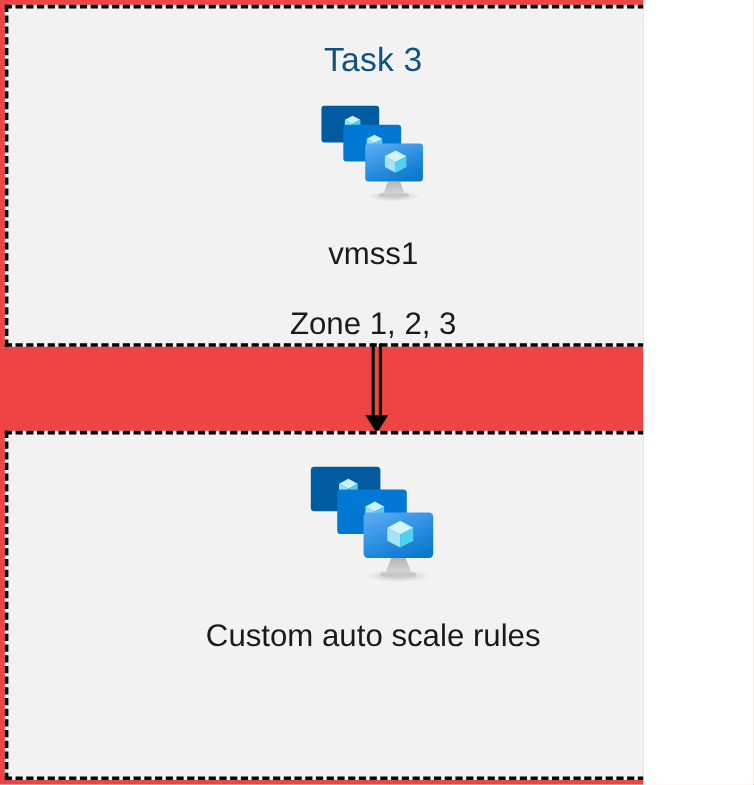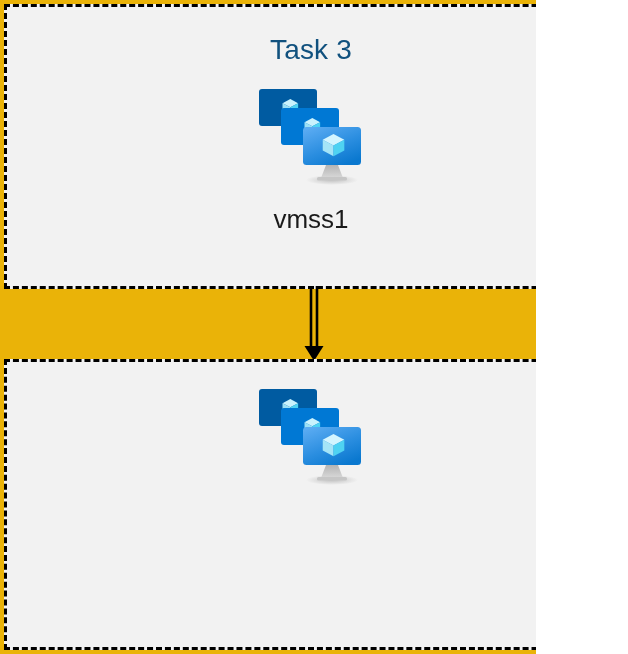--- a/index.html
+++ b/index.html
@@ -10,21 +10,21 @@
   }
   body {
     font-family: "Liberation Sans", "DejaVu Sans", sans-serif;
     -webkit-font-smoothing: antialiased;
   }
 
   #canvas {
     position: relative;
     width: 536px;
     height: 654px;
-    background: #eab308;
+    background: #ef4444;
     overflow: hidden;
   }
 
   
   .task-box {
     position: absolute;
     box-sizing: border-box;
     background: #f2f2f2;
     border: 3px dashed #000000;
     display: flex;
@@ -57,21 +57,21 @@
   #box-task4 .task-title { margin-top: 29px; }
 
   .task-caption {
     color: #1a1a1a;
     font-size: 26px;
     line-height: 1.23;
     font-weight: 400;
     text-align: center;
     white-space: nowrap;
   }
-  #box-task3 .task-caption { margin-top: 16px; }
+  #box-task3 .task-caption { margin-top: 26px; }
   #box-task4 .task-caption { margin-top: 26px; }
 
   
   .vmss-icon {
     display: block;
   }
   #box-task3 .vmss-icon { margin-top: 18px; }
   #box-task4 .vmss-icon { margin-top: 22px; }
 
   
@@ -131,20 +131,21 @@
 
       <rect x="52" y="43" width="58" height="38" rx="3.5" fill="url(#g3-front)"></rect>
       <g transform="translate(71,50) scale(0.72)">
         <path d="M16 0 L31 8 L16 16 L1 8 Z" fill="#d4f5ff"></path>
         <path d="M1 8 L16 16 L16 31 L1 23 Z" fill="#a5e4f7"></path>
         <path d="M31 8 L16 16 L16 31 L31 23 Z" fill="#4fd2f2"></path>
       </g>
     </svg>
 
     <div class="task-caption">vmss1</div>
+    <div class="task-caption">Zone 1, 2, 3</div>
   </div>
 
   <svg id="connector" viewBox="0 0 36 76" xmlns="http://www.w3.org/2000/svg">
 
     <line x1="15" y1="0" x2="15" y2="62" stroke="#000000" stroke-width="2.6"></line>
     <line x1="21" y1="0" x2="21" y2="62" stroke="#000000" stroke-width="2.6"></line>
 
     <path d="M8.5 60 L27.5 60 L18 75 Z" fill="#000000"></path>
   </svg>
 
@@ -186,15 +187,16 @@
       <path d="M75 81 L87 81 L92 94 L70 94 Z" fill="url(#g4-stand)"></path>
       <rect x="66" y="93" width="30" height="3.5" rx="1.6" fill="#c6c6c6"></rect>
       <rect x="52" y="43" width="58" height="38" rx="3.5" fill="url(#g4-front)"></rect>
       <g transform="translate(71,50) scale(0.72)">
         <path d="M16 0 L31 8 L16 16 L1 8 Z" fill="#d4f5ff"></path>
         <path d="M1 8 L16 16 L16 31 L1 23 Z" fill="#a5e4f7"></path>
         <path d="M31 8 L16 16 L16 31 L31 23 Z" fill="#4fd2f2"></path>
       </g>
     </svg>
 
+    <div class="task-caption">Custom auto scale rules</div>
   </div>
 
 </div>
 
 </body></html>

